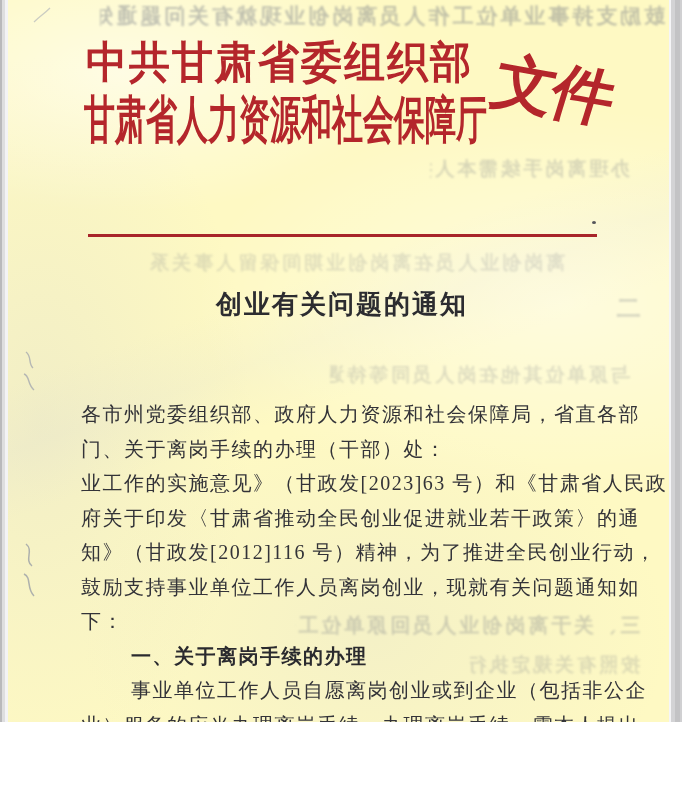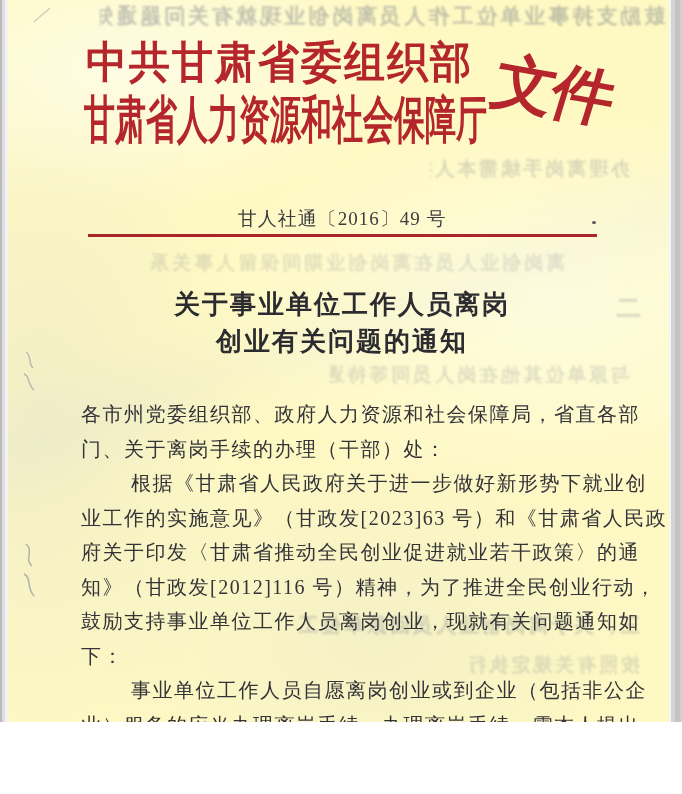--- a/index.html
+++ b/index.html
@@ -98,39 +98,37 @@
   <div class="bt bt3">离岗创业人员在离岗创业期间保留人事关系</div>
   <div class="bt bt4">与原单位其他在岗人员同等待遇</div>
   <div class="bt bt5">三、关于离岗创业人员回原单位工作的问题</div>
   <div class="bt bt6">按照有关规定执行</div>
   <div class="bt bt7">二</div>
 
   <div class="org1">中共甘肃省委组织部</div>
   <div class="org2">甘肃省人力资源和社会保障厅</div>
   <div class="wenjian">文件</div>
 
-  <div class="doc-number">甘人社通〔2016〕49 号</div>
 
   <div class="red-rule"></div>
   <div class="dot"></div>
 
   <div class="title-block">
-    <div>关于事业单位工作人员离岗</div>
     <div>创业有关问题的通知</div>
   </div>
 
   <div class="body-block">
     <div class="bline">各市州党委组织部、政府人力资源和社会保障局，省直各部</div>
     <div class="bline">门、关于离岗手续的办理（干部）处：</div>
-    <div class="bline indent">根据《甘肃省人民政府关于进一步做好新形势下就业创</div>
     <div class="bline">业工作的实施意见》（甘政发[2023]63 号）和《甘肃省人民政</div>
     <div class="bline">府关于印发〈甘肃省推动全民创业促进就业若干政策〉的通</div>
     <div class="bline">知》（甘政发[2012]116 号）精神，为了推进全民创业行动，</div>
     <div class="bline">鼓励支持事业单位工作人员离岗创业，现就有关问题通知如</div>
     <div class="bline">下：</div>
+    <div class="bline indent bold-line">一、关于离岗手续的办理</div>
     <div class="bline indent">事业单位工作人员自愿离岗创业或到企业（包括非公企</div>
     <div class="bline">业）服务的应当办理离岗手续。办理离岗手续，需本人提出</div>
   </div>
 
   <div class="page-num">—1—</div>
 
   <svg class="pencil" style="left:18px; top:348px;" width="26" height="46" viewBox="0 0 26 46">
     <path d="M8 4 C14 8, 10 16, 15 20 M6 26 C12 28, 9 36, 16 42" stroke="#9ba0ac" stroke-width="1.4" fill="none" opacity="0.7"></path>
   </svg>
   <svg class="pencil" style="left:16px; top:540px;" width="30" height="60" viewBox="0 0 30 60">

